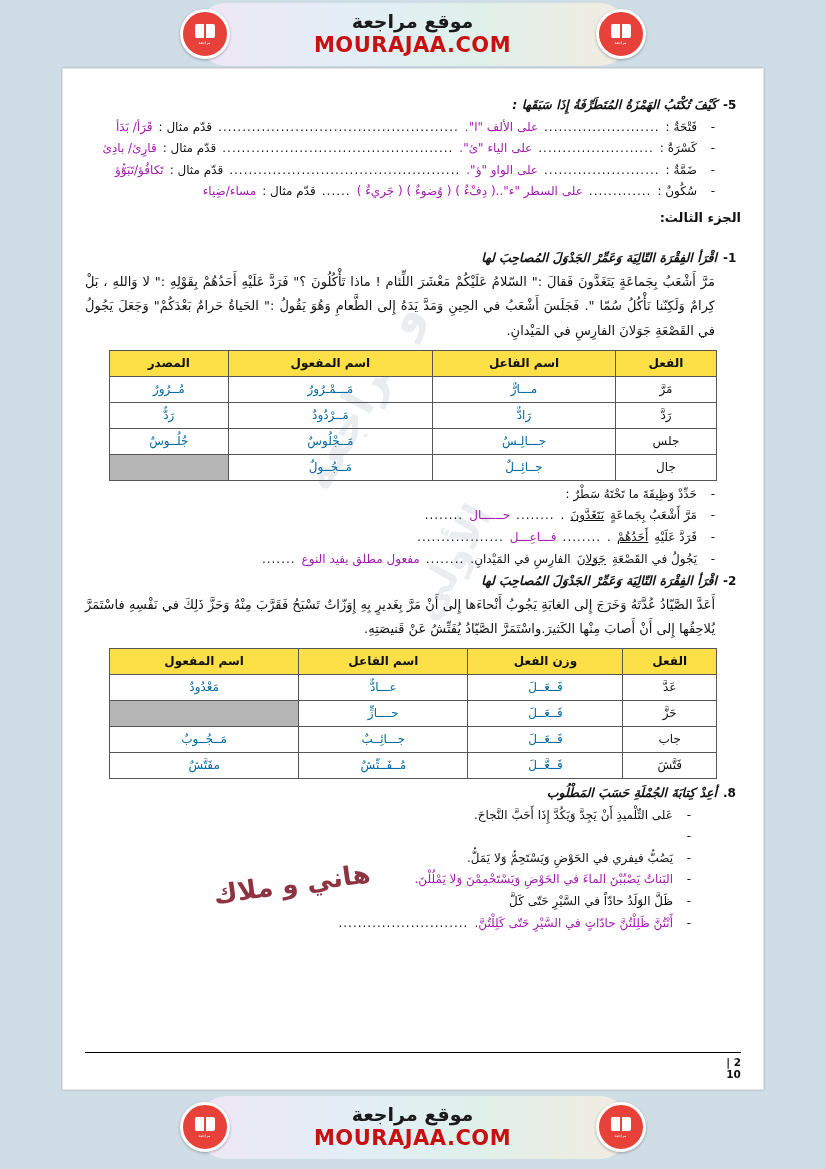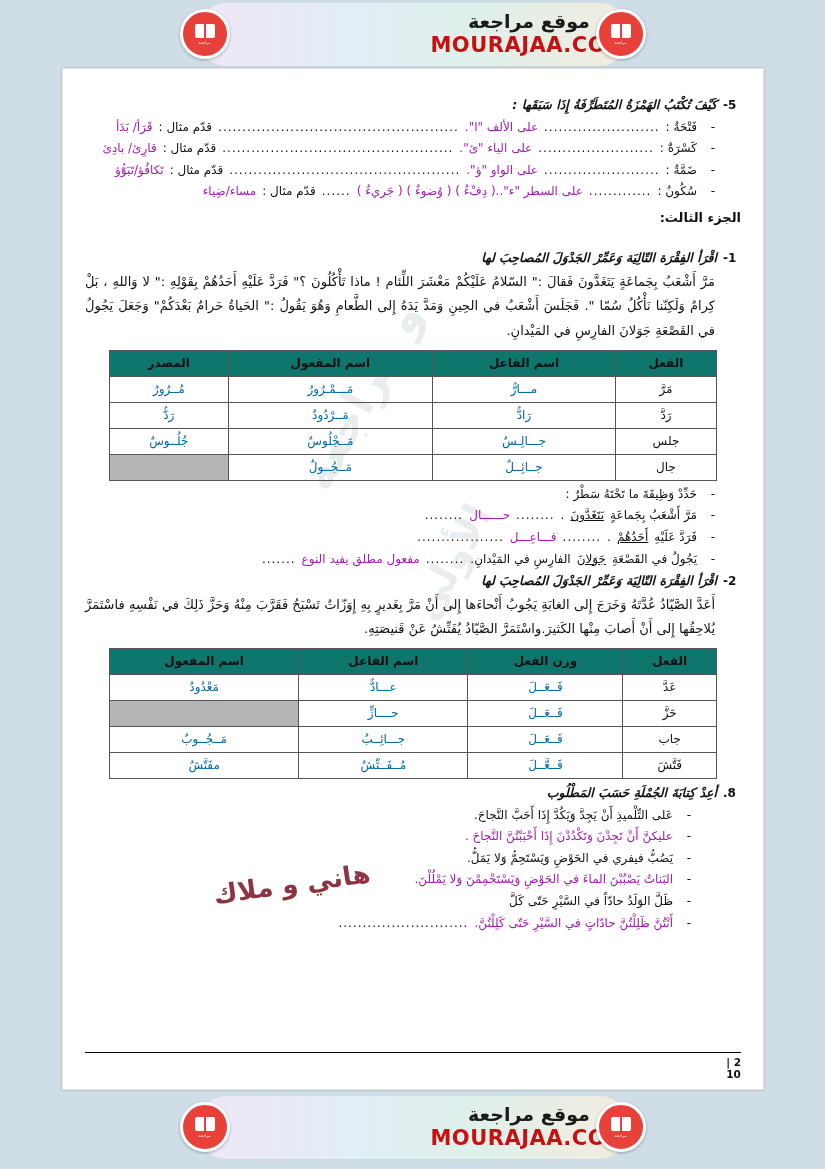--- a/index.html
+++ b/index.html
@@ -20,21 +20,21 @@
   }
   
   .brand{
     position:absolute;left:0;width:825px;height:68px;
     display:flex;align-items:center;justify-content:center;
     pointer-events:none;
   }
   .brand.top{top:0;}
   .brand.bottom{top:1085px;height:84px;}
   .brand-inner{
-    position:relative;display:flex;align-items:center;justify-content:flex-start;
+    position:relative;display:flex;align-items:center;justify-content:center;
     width:430px;height:63px;
     background:linear-gradient(90deg,#efe7f6 0%, #e3eef7 35%, #dff0ea 65%, #f3ece0 100%);
     border-radius:28px;
   }
   .brand-text{
     text-align:center;line-height:1.15;
     font-family:"DejaVu Sans","Liberation Sans",sans-serif;
   }
   .brand-text .l1{font-size:19px;color:#1a1a1a;font-weight:bold;}
   .brand-text .l2{font-size:21px;color:#c81010;font-weight:bold;letter-spacing:.5px;}
@@ -65,21 +65,21 @@
   .red{color:#a21caf;}
   .bold{font-weight:bold;}
   .dots{letter-spacing:1px;}
   .just{text-align:justify;line-height:1.9;font-size:13px;}
   .indent{padding-right:26px;}
   .item{display:flex;gap:6px;margin:3px 0;}
   .sec-title{font-weight:bold;font-size:13px;margin:7px 0 20px 0;}
 
   table{border-collapse:collapse;width:608px;margin:6px auto 4px auto;font-size:12px;}
   table th,table td{border:1px solid #555;height:23px;text-align:center;padding:1px 4px;}
-  table th{font-weight:bold;background:#0f766e;font-size:12px;}
+  table th{font-weight:bold;background:#fde047;font-size:12px;}
   td.gray{background:#b5b5b5;}
   td.redcell{color:#0369a1;}
 
   .footer{
     position:absolute;left:22px;right:22px;bottom:8px;
     border-top:1px solid #000;padding-top:3px;
     font-size:10.5px;display:flex;justify-content:space-between;align-items:flex-start;
   }
   .footer .pg{text-align:center;line-height:1.2;font-weight:bold;}
 
@@ -295,21 +295,20 @@
       <span class="q-title">أعِدْ كِتابَةَ الجُمْلَةِ حَسَبَ المَطْلُوب</span>
     </div>
 
     <div class="indent">
       <div class="item" style="padding-right:24px">
         <span class="dash">-</span>
         <span>عَلى التِّلْميذِ أَنْ يَجِدَّ وَيَكُدَّ إِذَا أَحَبَّ النَّجاحَ.</span>
       </div>
       <div class="item" style="padding-right:24px">
         <span class="dash">-</span>
-        <span class="red">عليكنَّ أَنْ تَجِدْنَ وَتَكْدُدْنَ إِذَا أَحْبَبْتُنَّ النَّجاحَ .</span>
       </div>
       <div class="item" style="padding-right:24px">
         <span class="dash">-</span>
         <span>يَصُبُّ فيفري في الحَوْضِ وَيَسْتَحِمُّ وَلا يَمَلُّ.</span>
       </div>
       <div class="item" style="padding-right:24px">
         <span class="dash">-</span>
         <span class="red">البَناتُ يَصْبُبْنَ الماءَ في الحَوْضِ وَيَسْتَحْمِمْنَ وَلا يَمْلُلْنَ.</span>
       </div>
       <div class="item" style="padding-right:24px">

